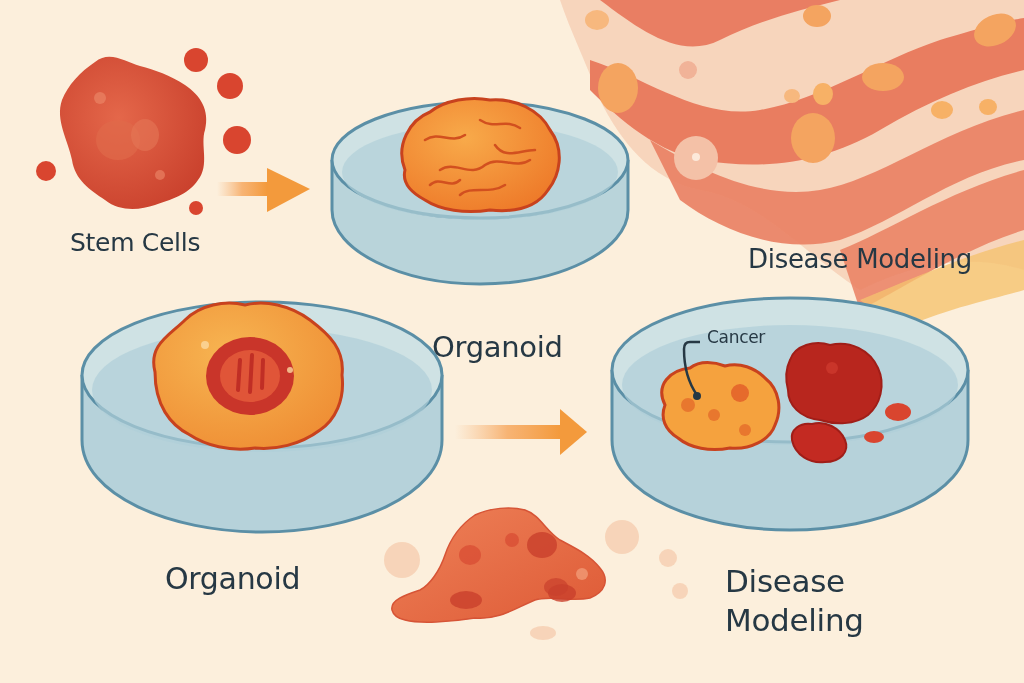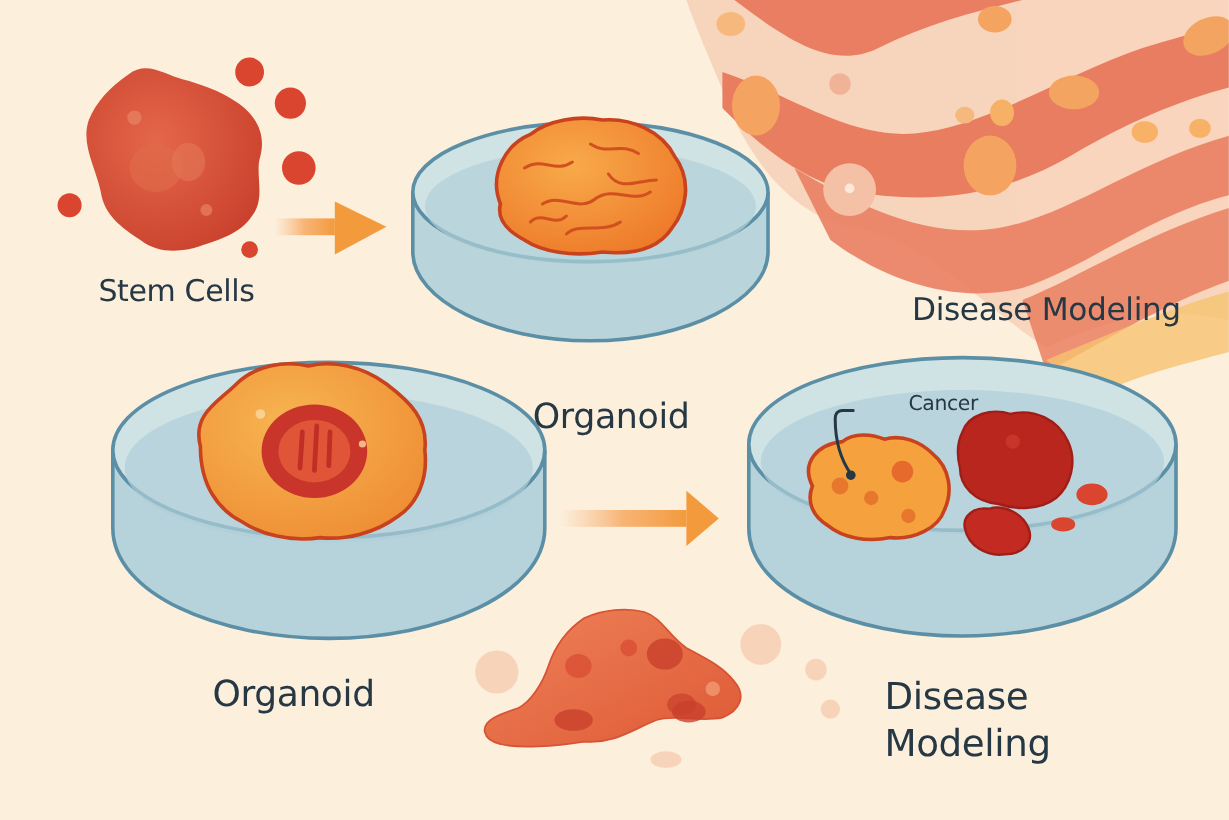--- a/index.html
+++ b/index.html
@@ -1,25 +1,25 @@
 <!DOCTYPE html>
 <html><head>
 <meta charset="utf-8">
 <style>
   html, body { margin:0; padding:0; }
   body { width:1024px; height:683px; overflow:hidden; background:#fcefdc; position:relative; font-family:"DejaVu Sans", sans-serif; }
-  .stage { position:absolute; left:12px; top:0; width:848px; height:683px; }
+  .stage { position:absolute; left:0; top:0; width:848px; height:683px; }
   svg.art { position:absolute; left:0; top:0; }
   .label { position:absolute; color:#263844; font-family:"DejaVu Sans", sans-serif; white-space:nowrap; letter-spacing:-0.3px; }
   .lbl-stem { left:70px; top:228px; font-size:25px; }
   .lbl-org1 { left:432px; top:330px; font-size:29px; }
   .lbl-org2 { left:165px; top:561px; font-size:30px; }
   .lbl-dm1 { left:748px; top:244px; font-size:26px; }
   .lbl-dm2 { left:725px; top:562px; font-size:31px; line-height:39px; white-space:normal; width:200px; }
-  .lbl-cancer { left:707px; top:327px; font-size:17px;margin-left:38px; }
+  .lbl-cancer { left:707px; top:327px; font-size:17px; }
 </style>
 </head>
 <body>
 
 <div class="stage">
 <svg class="art" width="1024" height="683" viewBox="0 0 1024 683">
   <defs>
     <linearGradient id="arrowGrad" x1="0" x2="1" y1="0" y2="0">
       <stop offset="0" stop-color="#f7b173" stop-opacity="0"></stop>
       <stop offset="0.5" stop-color="#f6a55a" stop-opacity="0.8"></stop>

